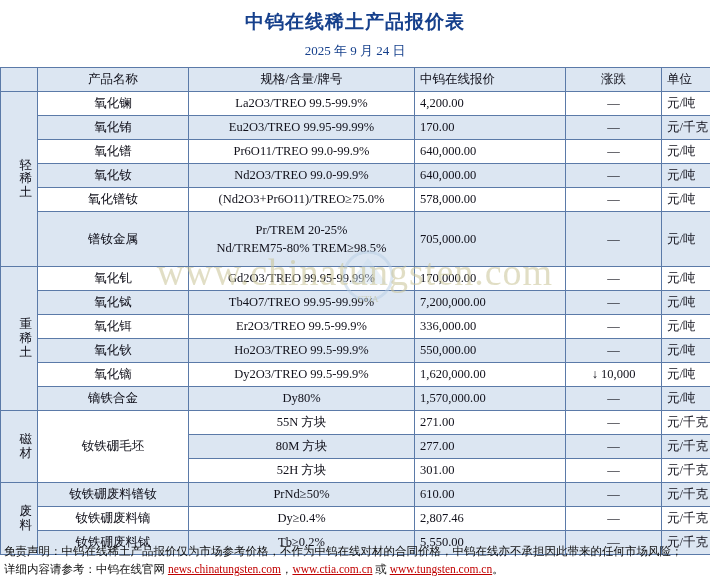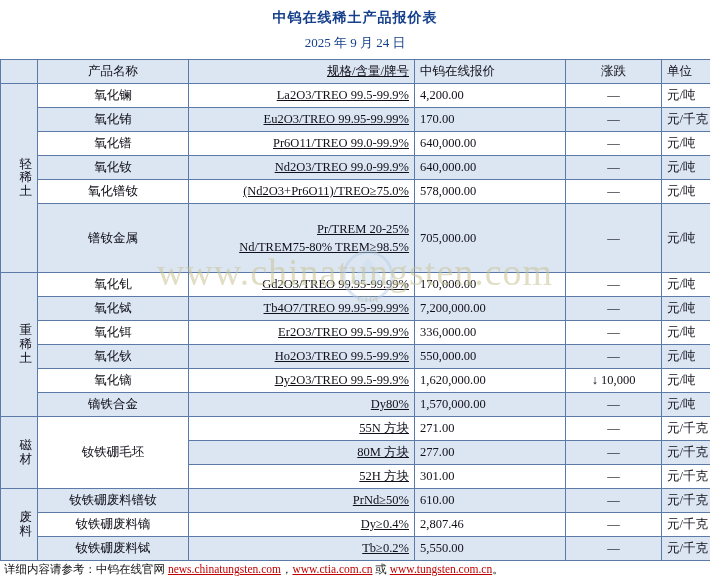--- a/index.html
+++ b/index.html
@@ -16,21 +16,21 @@
   }
   .page {
     width: 710px;
     height: 582px;
     box-sizing: border-box;
     position: relative;
     background: #ffffff;
   }
   .title {
     text-align: center;
-    font-size: 14px;
+    font-size: 19px;
     font-weight: bold;
     color: #16408c;
     padding-top: 9px;
     letter-spacing: 1px;
     font-family: "Liberation Serif", serif;
   }
   .subtitle {
     text-align: center;
     font-size: 13px;
     color: #16408c;
@@ -72,23 +72,22 @@
     width: 13px;
     word-break: break-all;
     white-space: normal;
   }
   .prod {
     width: 140px;
     text-align: center;
   }
   .spec {
     width: 215px;
-    text-align: right;
+    text-align: center;
     padding-left: 6px;
-    text-decoration: underline;
   }
   .price {
     width: 140px;
     text-align: left;
     padding-left: 8px;
     margin-left: 40px;
   }
   .chg {
     width: 85px;
     text-align: center;
@@ -96,21 +95,21 @@
   .unit {
     width: 85px;
     text-align: left;
     padding-left: 10px;
   }
   .zebra {
     background: #dce6f2 !important;
   }
   .spec .two-line {
     line-height: 1.45;
-    padding: 16px 0;
+    padding: 9px 0;
   }
   .spec .two-line div {
     white-space: nowrap;
   }
   .disclaimer {
     position: absolute;
     left: 4px;
     right: 4px;
     bottom: 3px;
     font-size: 11.5px;
@@ -306,18 +305,19 @@
 
   <svg class="wm-logo" viewBox="0 0 66 60">
     <circle cx="33" cy="28" r="24" fill="none" stroke="#b9cfe6" stroke-width="3"></circle>
     <path d="M14 36 L33 10 L52 36 Z" fill="#c8dcef" opacity="0.8"></path>
     <text x="33" y="54" text-anchor="middle" font-size="9" fill="#b4b07a" font-family="Liberation Serif, serif">CTIA</text>
   </svg>
 
   <div class="wm">www.chinatungsten.com</div>
 
   <div class="disclaimer">
+    <div>免责声明：中钨在线稀土产品报价仅为市场参考价格，不作为中钨在线对材的合同价格，中钨在线亦不承担因此带来的任何市场风险；</div>
     <div>
       <span>详细内容请参考：中钨在线官网 </span><a href="#">news.chinatungsten.com</a><span>，</span><a href="#">www.ctia.com.cn</a><span> 或 </span><a href="#">www.tungsten.com.cn</a><span>。</span>
     </div>
   </div>
 
 </div>
 
 </body></html>

